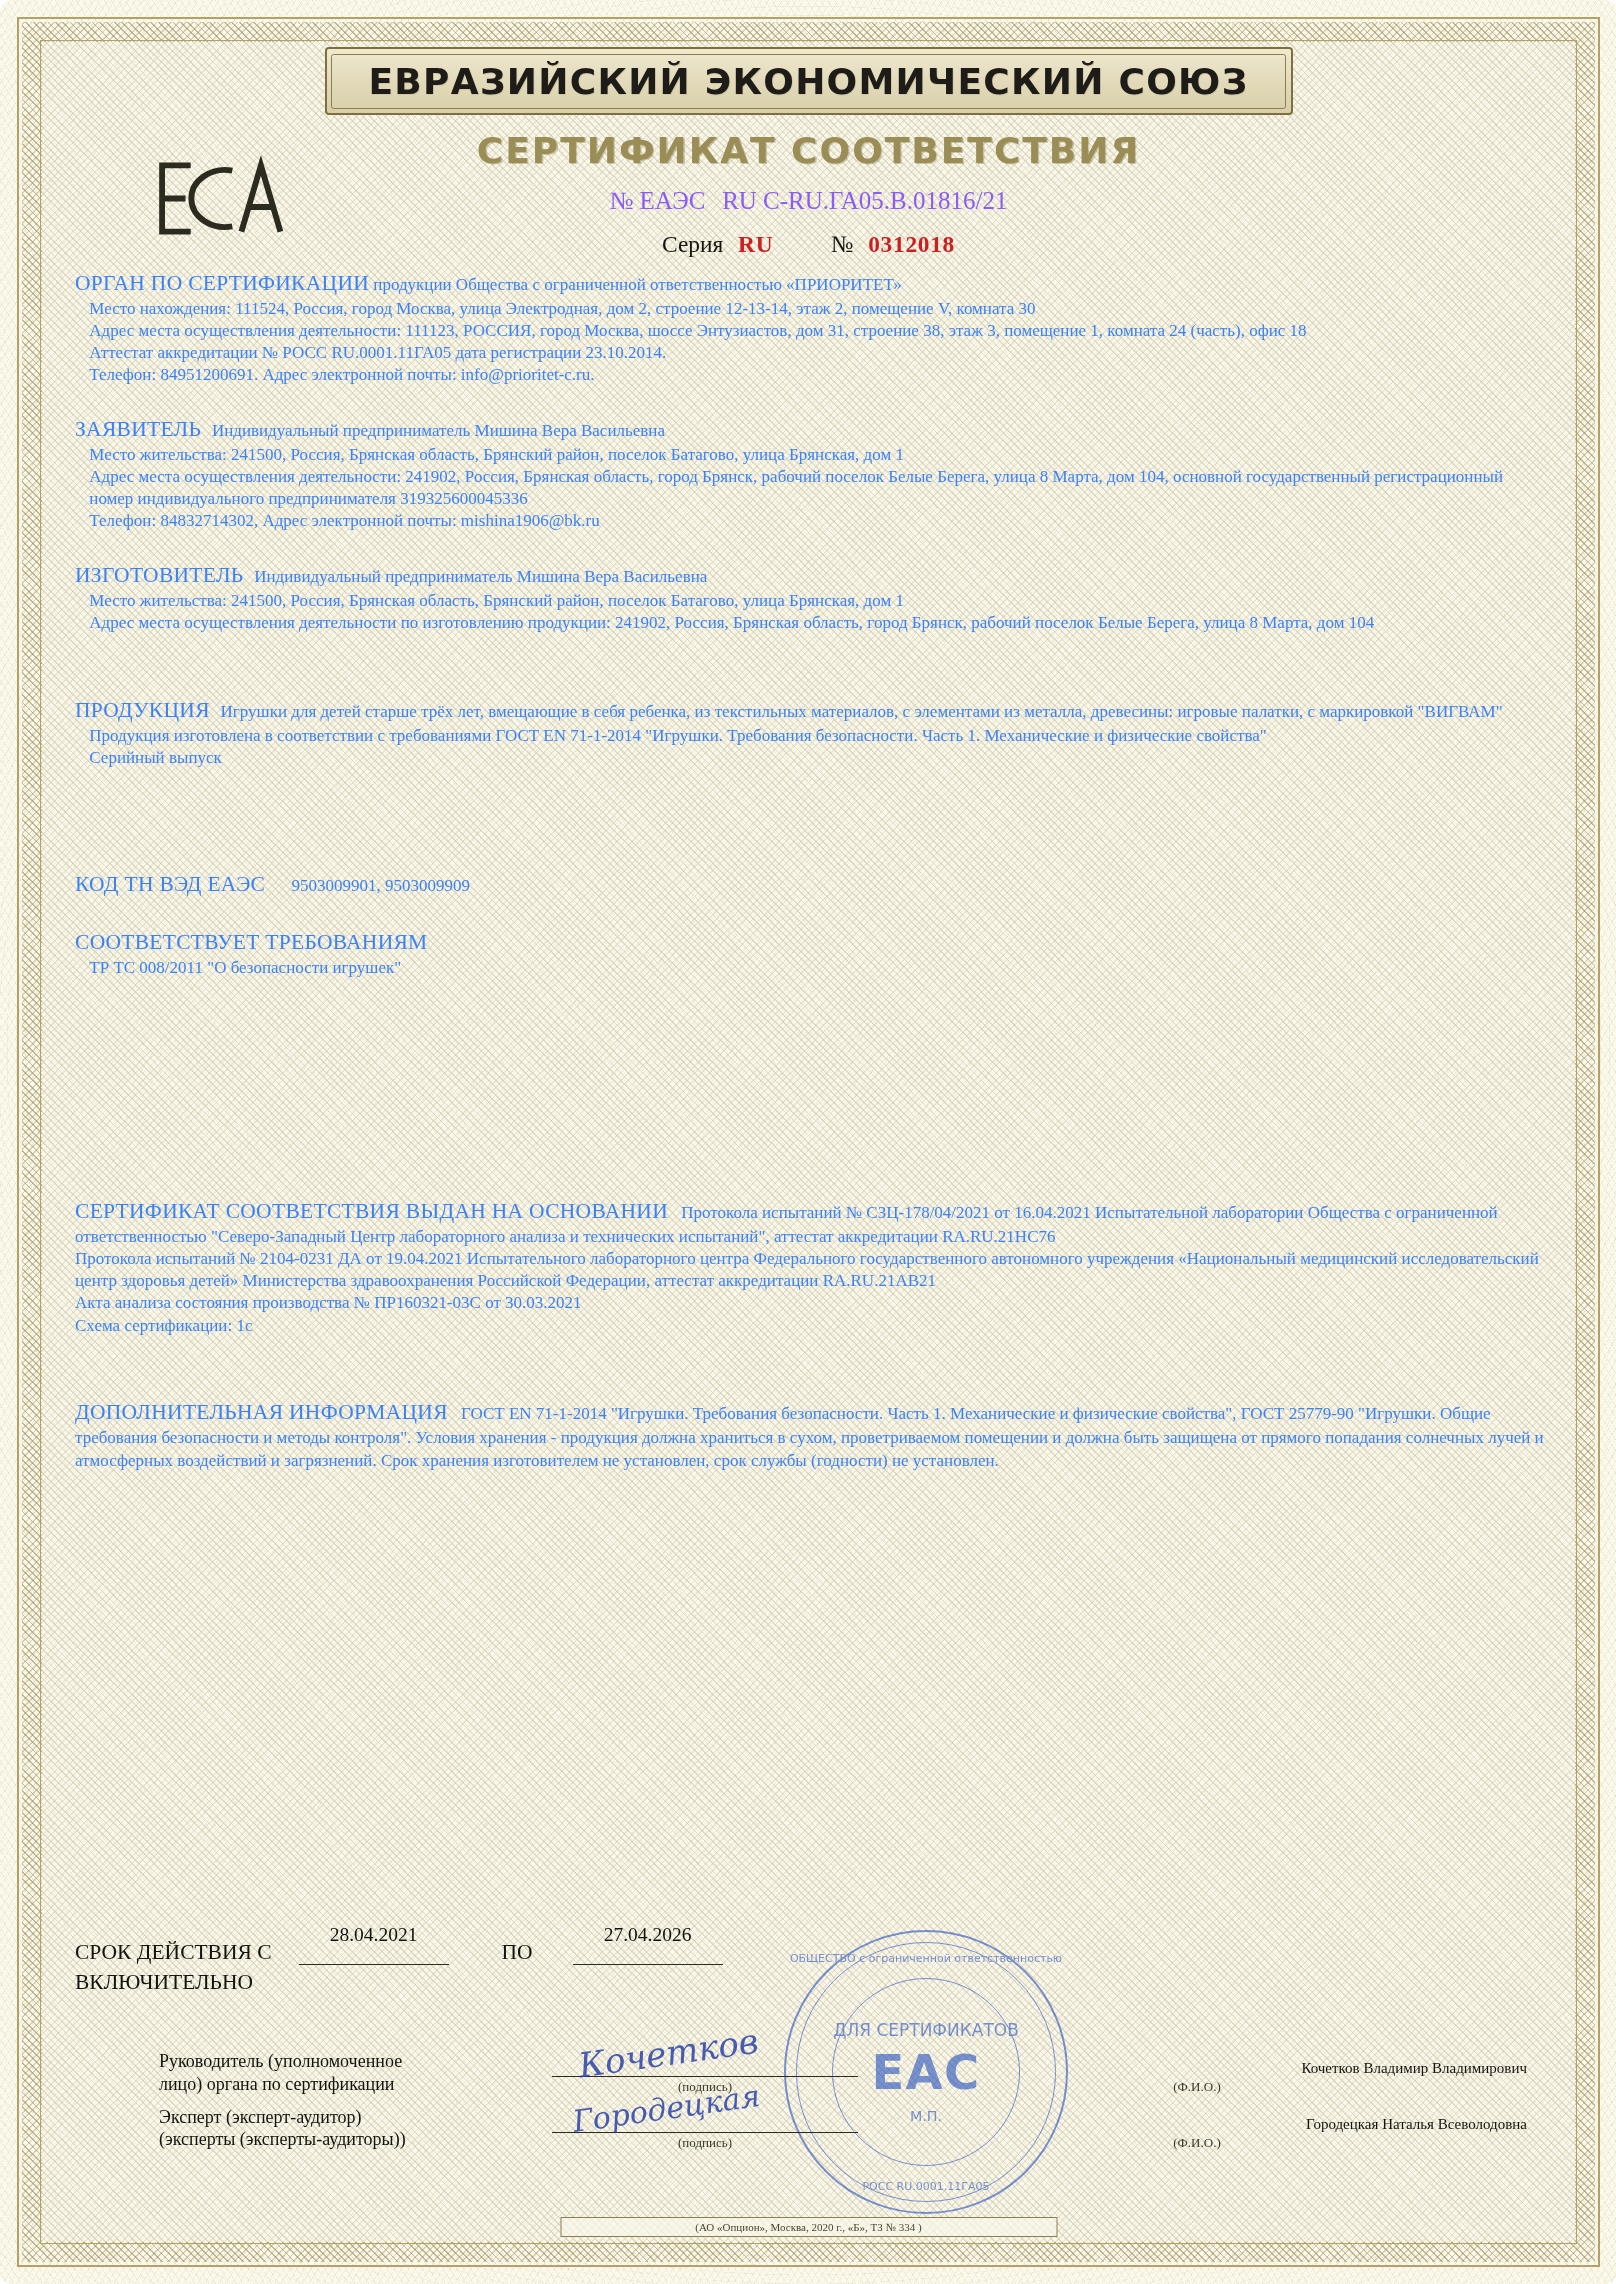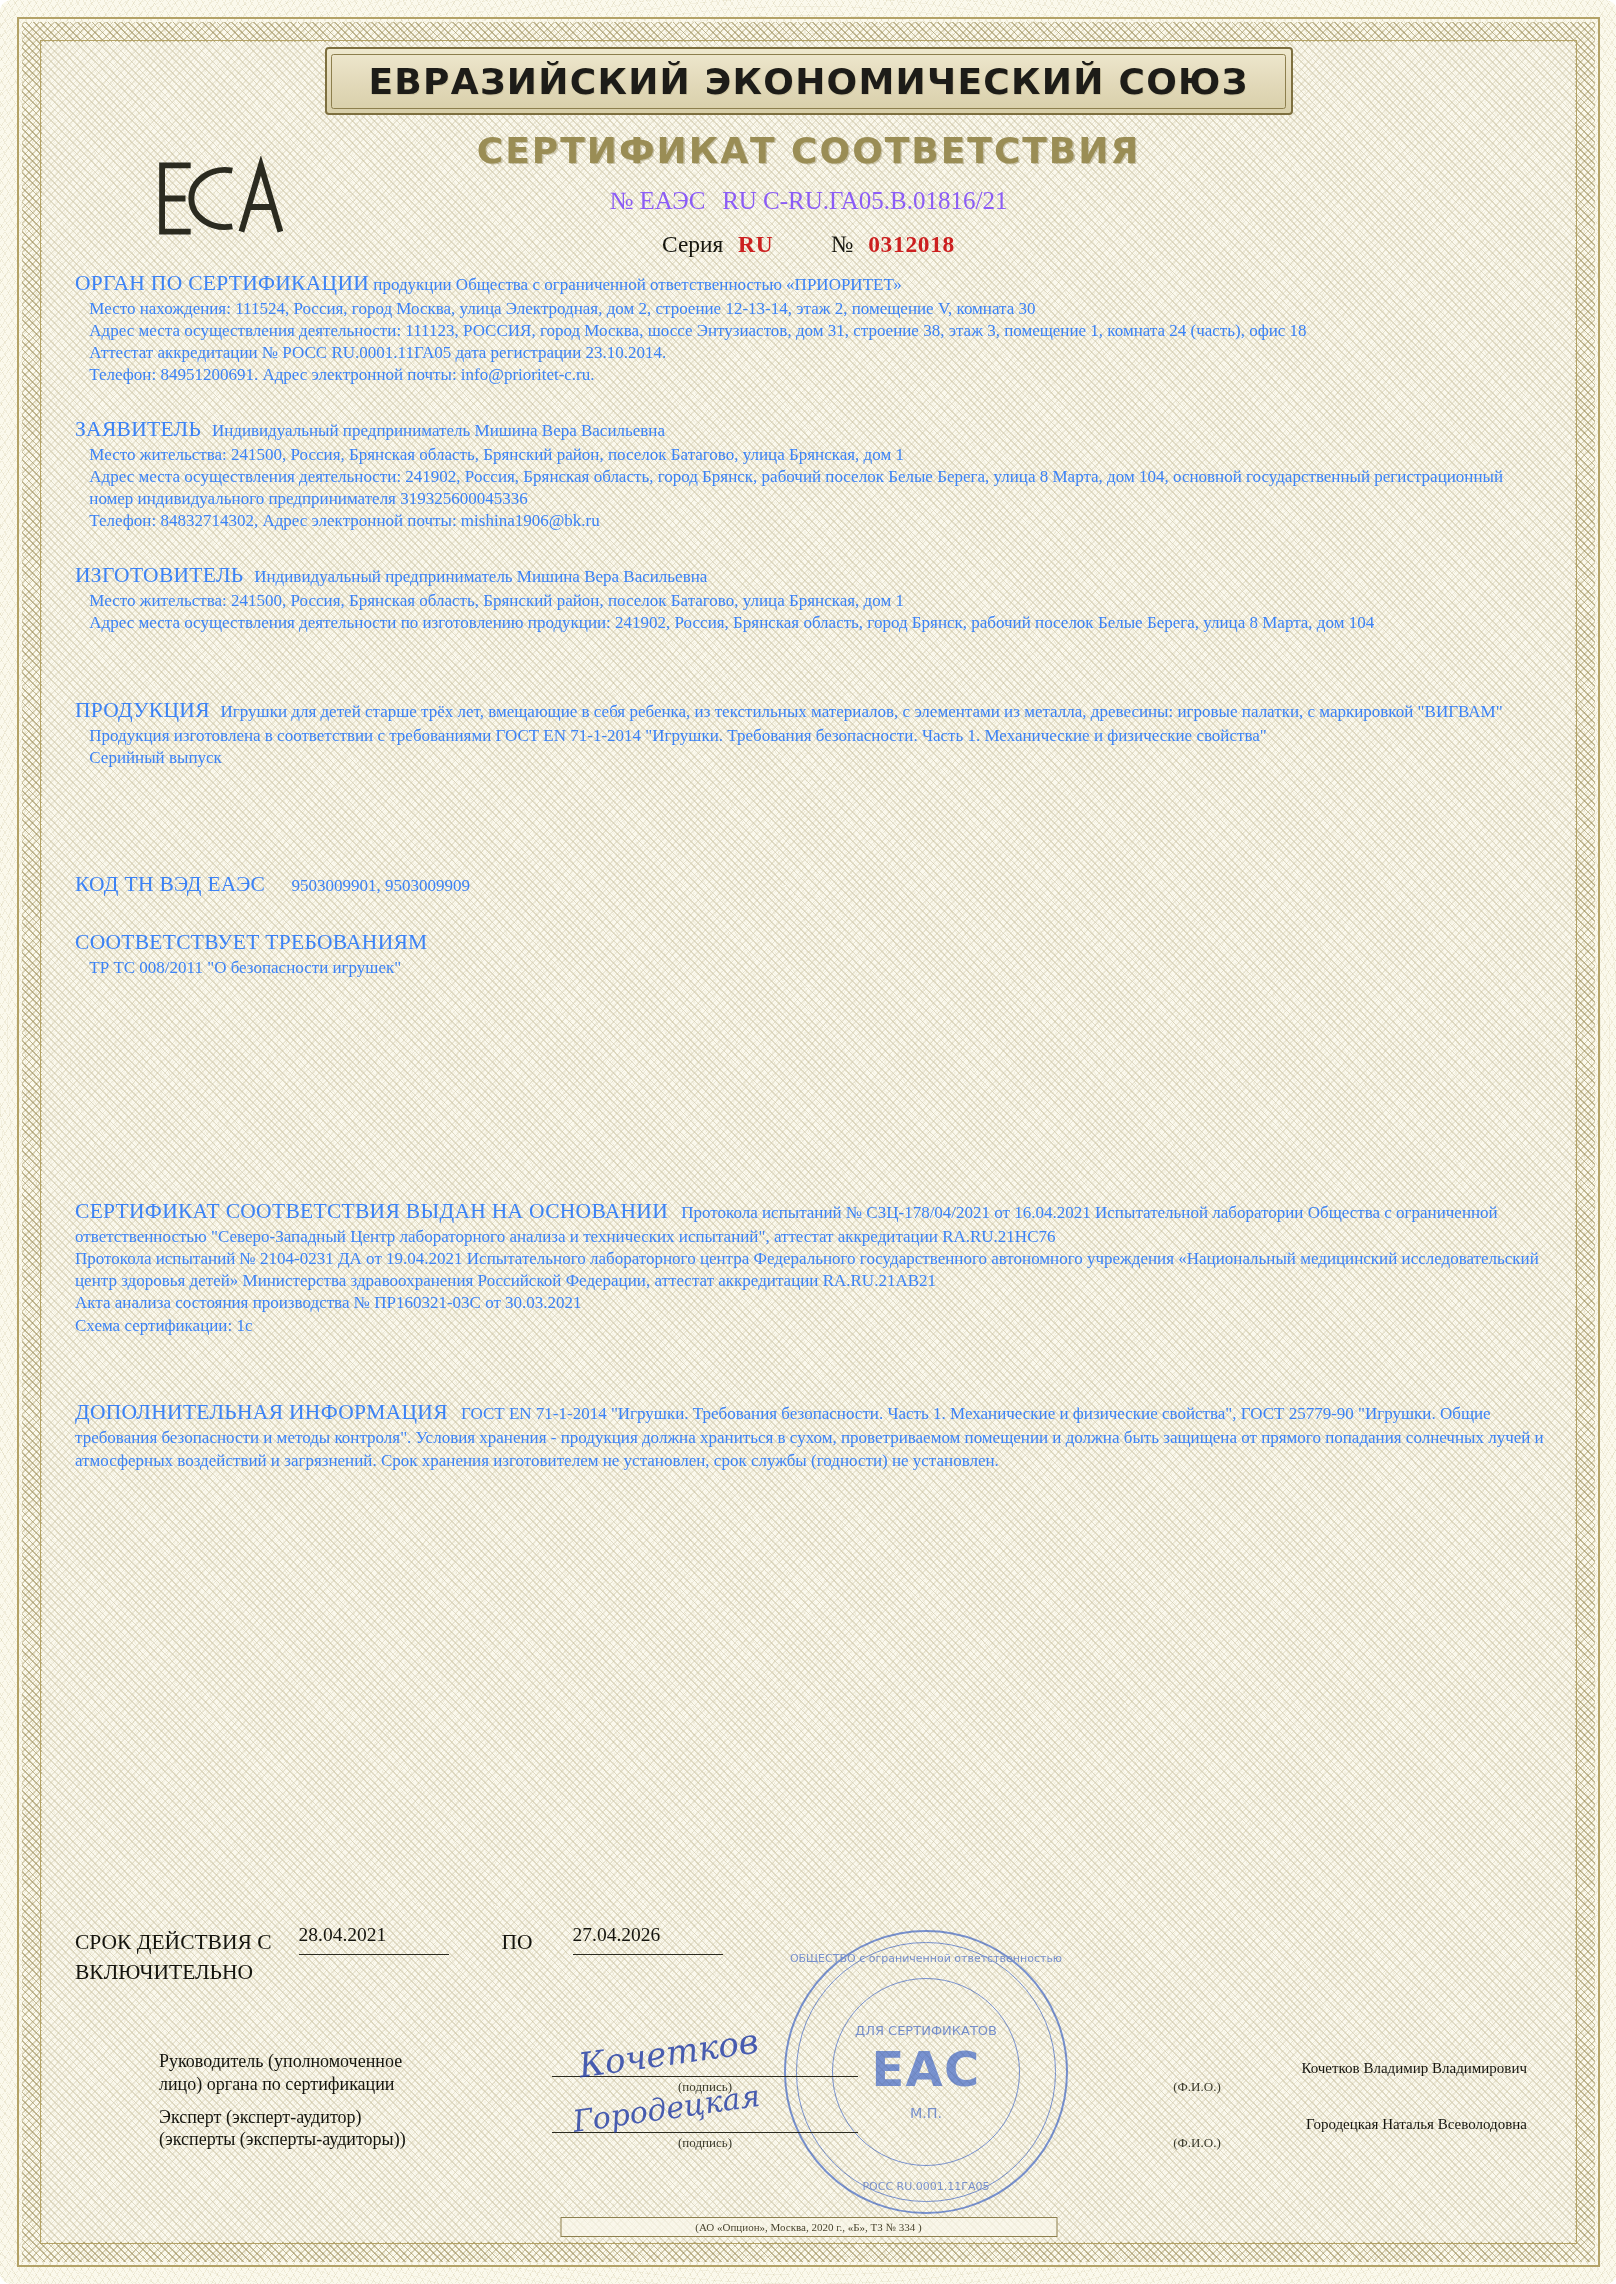--- a/index.html
+++ b/index.html
@@ -179,24 +179,24 @@
   }
   .validity .row1 {
     display: flex;
     align-items: flex-end;
   }
   .v-lbl { white-space: nowrap; }
   .v-date {
     margin-left: 27px;
     margin-right: 27px;
     min-width: 150px;
-    text-align: left;
+    text-align: center;
     font-size: 19.5px;
     border-bottom: 1.3px solid #2b2b20;
-    padding-bottom: 8px;
+    padding-bottom: 18px;
   }
   .v-po { margin-left: 26px; margin-right: 13px; }
   .row2 { margin-top: 5.2px; }
 
   
   .signatures {
     position: absolute;
     left: 117px;
     right: 48px;
     top: 1989px;
@@ -262,21 +262,21 @@
   .stamp .center {
     position: absolute;
     inset: 0;
     display: flex;
     flex-direction: column;
     align-items: center;
     justify-content: center;
     text-align: center;
     font-family: "DejaVu Sans", sans-serif;
   }
-  .stamp .for-cert { font-size: 13px; margin-bottom: 3.9px; }
+  .stamp .for-cert { font-size: 17px; margin-bottom: 3.9px; }
   .stamp .eac-big { font-size: 48px; font-weight: bold; letter-spacing: 1.3px; }
   .stamp .mp { font-size: 14.3px; margin-top: 8px; }
   .stamp-text-top, .stamp-text-bottom {
     position: absolute;
     left: 0; right: 0;
     text-align: center;
     font-size: 11px;
     font-family: "DejaVu Sans", sans-serif;
   }
   .stamp-text-top { top: 19.5px; }

